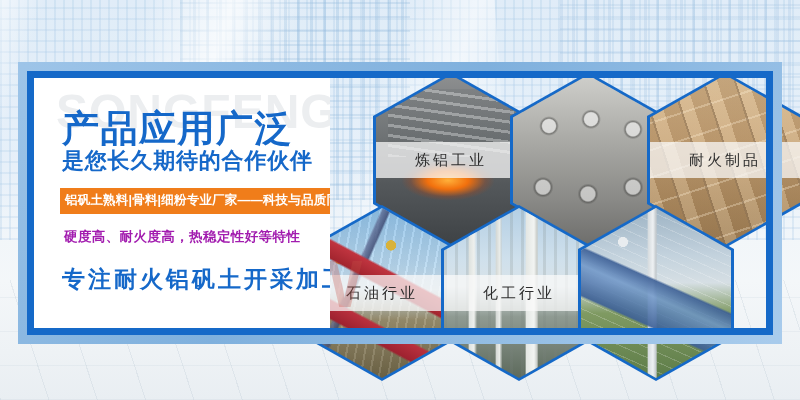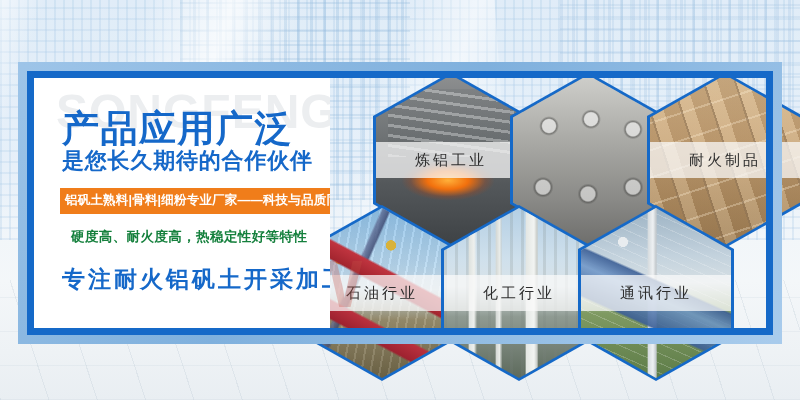--- a/index.html
+++ b/index.html
@@ -102,21 +102,21 @@
   }
   .tagbar {
     position:absolute; left:26px; top:110px;
     background:#F07D1A; color:#ffffff;
     font-size:12.5px; font-weight:bold; letter-spacing:.2px;
     padding:4px 5px 5px 5px; white-space:nowrap;
   }
   .feature {
     position:absolute; left:30px; top:150px;
     font-size:13.5px; font-weight:bold; letter-spacing:.4px;
-    color:#15803d; white-space:nowrap;margin-left:7px;
+    color:#a21caf; white-space:nowrap;
   }
   .slogan {
     position:absolute; left:28px; top:186px;
     font-size:23px; font-weight:bold; letter-spacing:3px;
     color:#1568C9; white-space:nowrap;
   }
 
   
   .hex-layer { position:absolute; left:0; top:0; width:800px; height:400px; }
   .hex {
@@ -277,23 +277,20 @@
         <div class="hex-photo ph-chem"></div>
         <div class="hex-band">
           <span class="hex-label">化工行业</span>
         </div>
       </div>
     </div>
 
     <div class="hex" style="left:578px; top:205px;">
       <div class="hex-in">
         <div class="hex-photo ph-comm"></div>
-        <div class="hex-band">
-          <span class="hex-label">通讯行业</span>
-        </div>
       </div>
     </div>
   </div>
 
   <div class="w-mark">W</div>
 
   <div class="frame-outer"></div>
   <div class="frame-inner"></div>
 
   <div class="panel">

